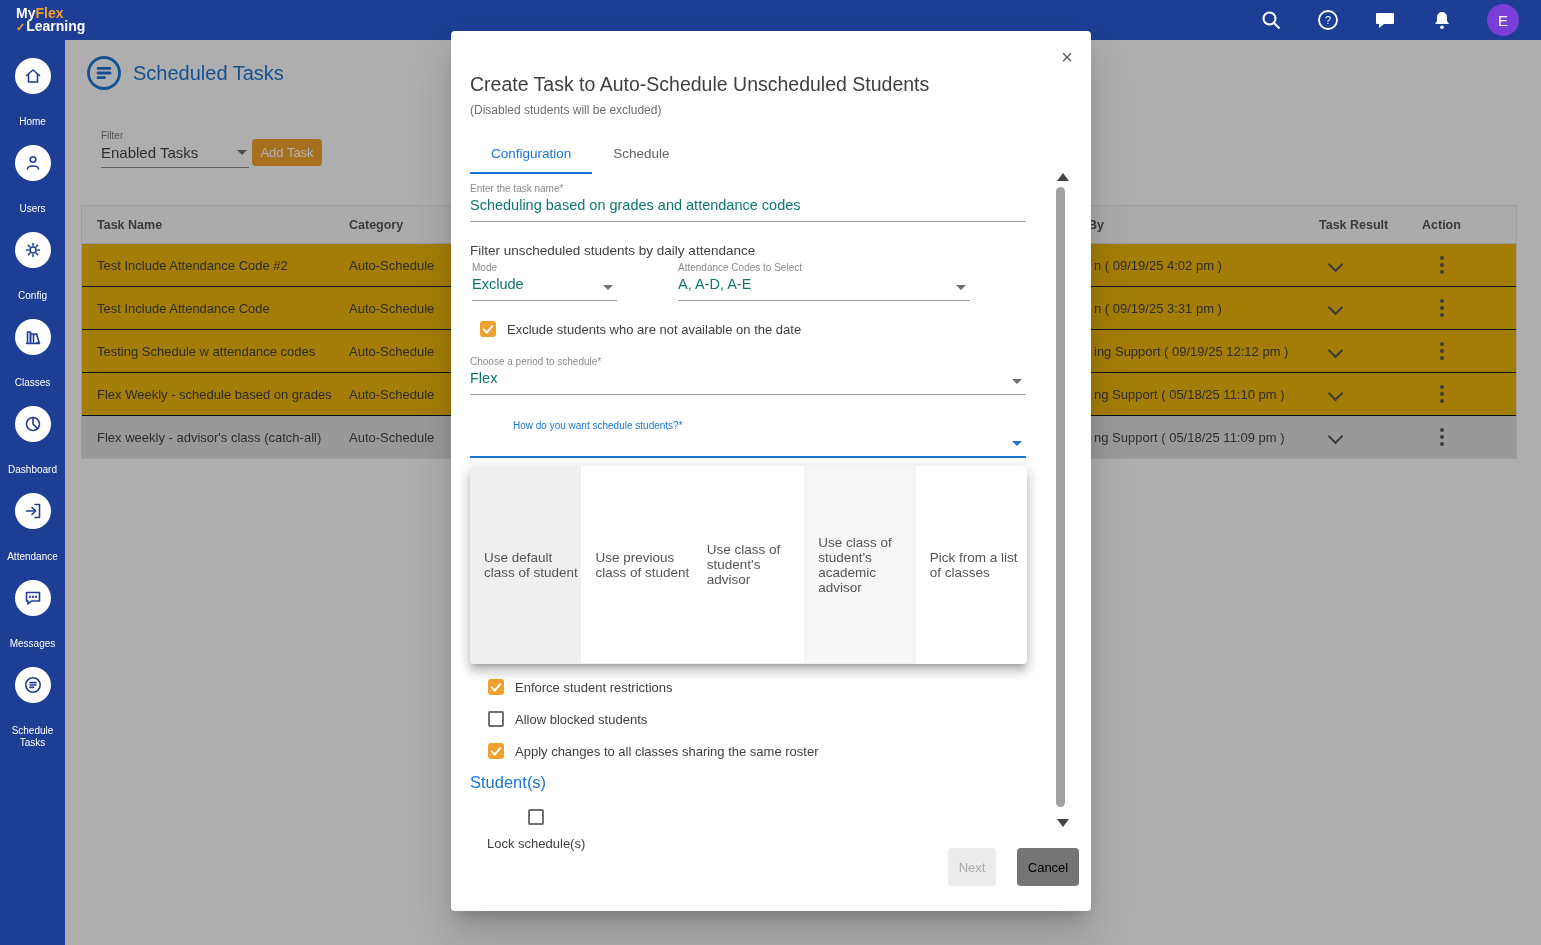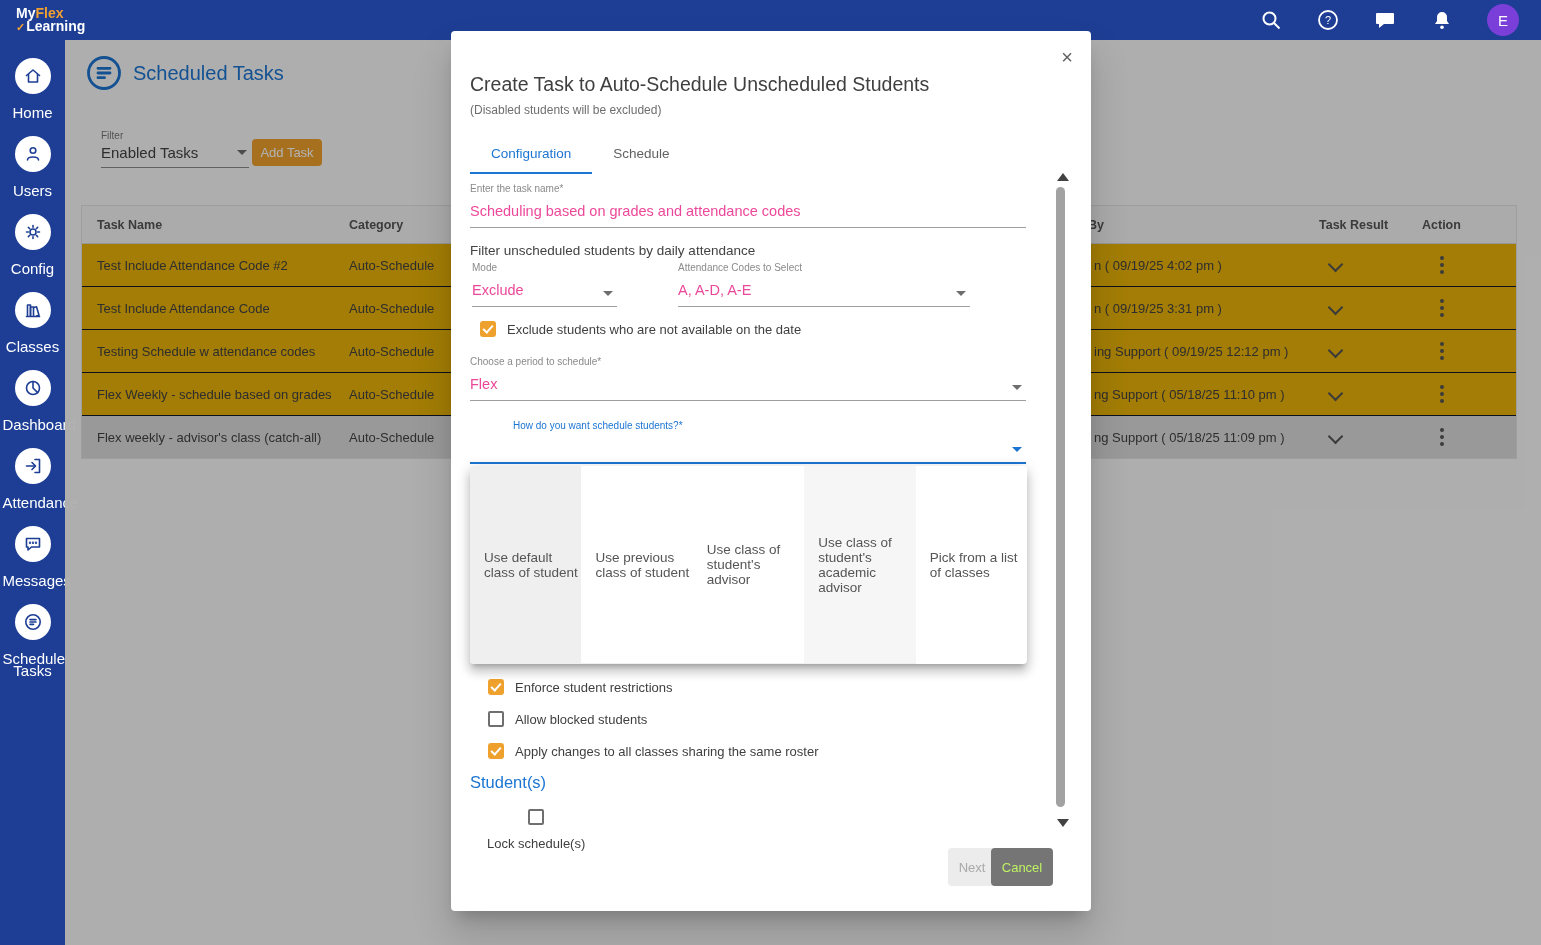--- a/index.html
+++ b/index.html
@@ -14,21 +14,21 @@
   .b-check{color:#f0a02f;font-size:11px;margin-right:1px;}
   .tb-icons{display:flex;align-items:center;gap:33px;margin-right:6px;}
   .tb-icon{width:24px;height:24px;display:flex;align-items:center;justify-content:center;cursor:pointer;}
   .avatar{width:32px;height:32px;border-radius:50%;background:#7b3fd9;color:#fff;font-size:15px;
           display:flex;align-items:center;justify-content:center;cursor:pointer;}
   
   .sidebar{position:absolute;top:40px;left:0;bottom:0;width:65px;background:#1d3e94;z-index:20;
            display:flex;flex-direction:column;align-items:center;padding-top:18px;box-sizing:border-box;}
   .side-item{display:flex;flex-direction:column;align-items:center;margin-bottom:17px;cursor:pointer;width:64px;}
   .side-circle{width:36px;height:36px;border-radius:50%;background:#fff;display:flex;align-items:center;justify-content:center;color:#1d3e94;}
-  .side-label{color:#fff;font-size:15px;margin-top:13px;text-align:center;line-height:12px;width:60px;}
+  .side-label{color:#fff;font-size:10px;margin-top:22px;text-align:center;line-height:12px;width:60px;}
   
   .main{position:absolute;left:65px;top:40px;right:0;bottom:0;background:#fafafa;z-index:1;}
   .page-header{position:absolute;left:19px;top:13px;display:flex;align-items:center;gap:9px;justify-content:space-between;}
   .page-icon{width:40px;height:40px;color:#1c75d2;}
   .page-title{font-size:20px;color:#1c75d2;font-weight:400;margin:0;}
   .filter-select{position:absolute;left:36px;top:90px;width:148px;border-bottom:1px solid #8a8a8a;padding-bottom:6px;cursor:pointer;}
   .filter-label{display:block;font-size:10px;color:#757575;}
   .filter-value{display:block;font-size:15px;color:#424242;margin-top:3px;}
   .filter-caret{position:absolute;right:2px;bottom:12px;}
   .add-task{position:absolute;left:187px;top:99px;width:70px;height:27px;background:#efa12d;border:none;border-radius:4px;
@@ -52,21 +52,21 @@
   .modal{position:absolute;left:451px;top:31px;width:640px;height:880px;background:#fff;border-radius:4px;
          box-shadow:0 11px 15px -7px rgba(0,0,0,.2),0 24px 38px 3px rgba(0,0,0,.14);z-index:40;}
   .m-close{position:absolute;right:18px;top:16px;font-size:20px;color:#616161;cursor:pointer;line-height:20px;}
   .m-title{position:absolute;left:19px;top:42px;font-size:19.5px;color:#3f3f3f;font-weight:400;}
   .m-sub{position:absolute;left:19px;top:72px;font-size:12px;color:#6e6e6e;}
   .m-tabs{position:absolute;left:19px;top:104px;display:flex;}
   .m-tab{padding:11px 21px;font-size:13.5px;color:#616161;cursor:pointer;}
   .m-tab.active{color:#1c75d2;border-bottom:2px solid #1c75d2;}
   .msel{position:absolute;border-bottom:1px solid #9e9e9e;box-sizing:border-box;cursor:pointer;}
   .msel label{display:block;font-size:10px;color:#8a8a8a;cursor:pointer;}
-  .msel .val{display:block;font-size:14.5px;color:#ec4899;margin-top:9px;padding-bottom:8px;}
+  .msel .val{display:block;font-size:14.5px;color:#0f766e;margin-top:3px;padding-bottom:8px;}
   .caret{width:0;height:0;border-left:5px solid transparent;border-right:5px solid transparent;border-top:5px solid #6e6e6e;display:inline-block;}
   .caret.blue{border-top-color:#1c75d2;}
   .sel-caret{position:absolute;right:4px;bottom:10px;}
   .m-sect{position:absolute;left:19px;top:212px;font-size:13.5px;color:#424242;}
   .f-task{left:19px;top:152px;width:556px;}
   .f-mode{left:21px;top:231px;width:145px;}
   .f-codes{left:227px;top:231px;width:292px;}
   .f-period{left:19px;top:325px;width:556px;}
   .f-how{left:19px;top:389px;width:556px;border-bottom:2px solid #1c75d2;}
   .f-how label{color:#1c75d2;padding-left:43px;}
@@ -79,21 +79,21 @@
   .m-menu{position:absolute;left:19px;top:435px;width:557px;height:198px;background:#fff;border-radius:4px;z-index:5;
           box-shadow:0 5px 5px -3px rgba(0,0,0,.2),0 8px 10px 1px rgba(0,0,0,.14),0 3px 14px 2px rgba(0,0,0,.12);
           display:flex;flex-direction:row;overflow:hidden;}
   .m-opt{flex:1;display:flex;align-items:center;padding-left:14px;font-size:13.5px;color:#555;cursor:pointer;border-bottom:1px solid #f0f0f0;}
   .m-opt:last-child{border-bottom:none;}
   .m-opt.hl{background:#efefef;}
   .m-opt.sel{background:#f6f6f6;}
   .m-students{position:absolute;left:19px;top:742px;font-size:16.5px;color:#1c75d2;}
   .m-btn{position:absolute;top:817px;height:38px;border:none;border-radius:4px;font-size:13px;font-family:"Liberation Sans",sans-serif;cursor:pointer;}
   .m-next{left:497px;width:48px;background:#ececec;color:#a9a9a9;cursor:default;}
-  .m-cancel{left:540px;width:62px;background:#757575;color:#bef264;}
+  .m-cancel{left:566px;width:62px;background:#757575;color:#000000;}
   .sb-arrow-up{position:absolute;left:606px;top:142px;width:0;height:0;border-left:6px solid transparent;border-right:6px solid transparent;border-bottom:8px solid #424242;cursor:pointer;}
   .sb-thumb{position:absolute;left:605px;top:156px;width:9px;height:620px;background:#a2a2a2;border-radius:5px;cursor:pointer;}
   .sb-arrow-down{position:absolute;left:606px;top:788px;width:0;height:0;border-left:6px solid transparent;border-right:6px solid transparent;border-top:8px solid #424242;cursor:pointer;}
   svg{display:block;}
 </style>
 </head>
 <body>
 
 <div id="screen">
 

